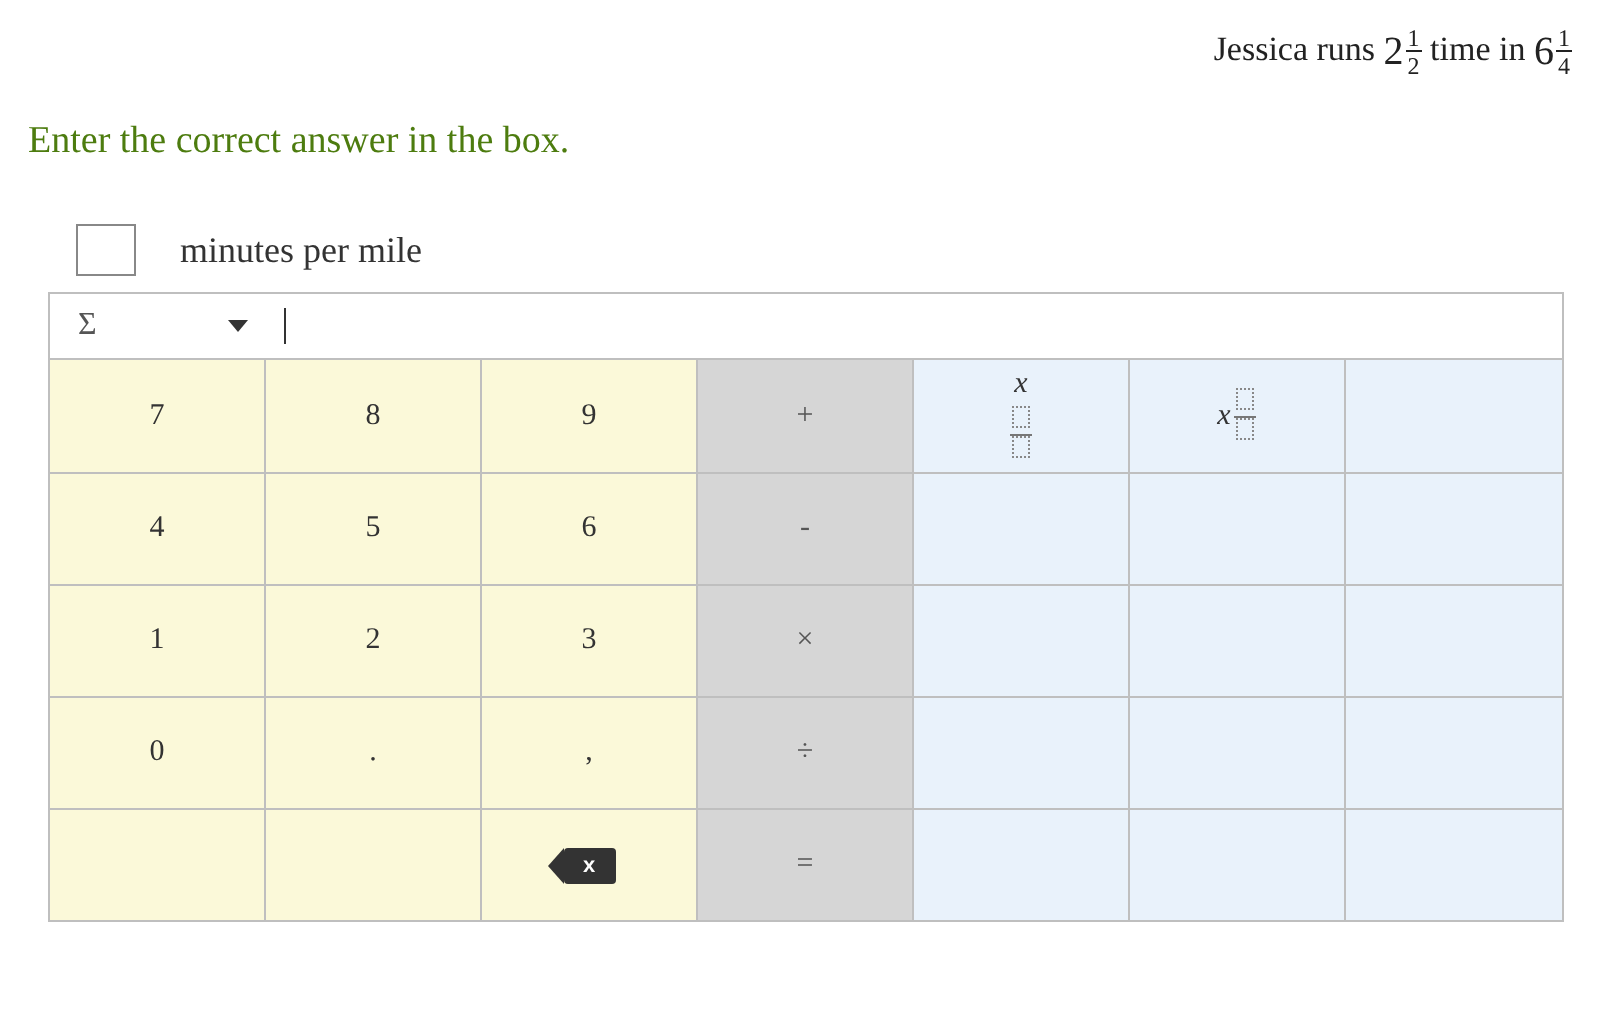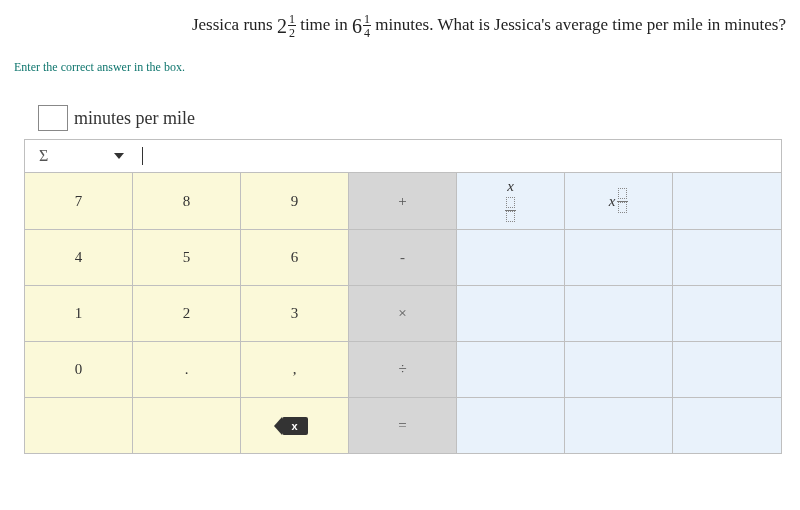--- a/index.html
+++ b/index.html
@@ -12,40 +12,40 @@
     width: 800px;
   }
   .question-line {
     font-size: 17px;
     color: #222;
     line-height: 1.6;
     margin-bottom: 18px;
     text-align: right;
   }
   .instruction {
-    font-size: 12px;
-    color: #0f766e;
+    font-size: 19px;
+    color: #4d7c0f;
     margin-bottom: 30px;
   }
   .mixed { display: inline-flex; align-items: center; vertical-align: middle; }
   .mixed .whole { font-size: 20px; margin-right: 1px; }
   .frac {
     display: inline-flex;
     flex-direction: column;
     align-items: center;
     font-size: 12px;
     line-height: 1;
     vertical-align: middle;
   }
   .frac .top { border-bottom: 1px solid #222; padding: 0 1px; }
   .frac .bot { padding-top: 1px; }
   .answer-row {
     display: flex;
     align-items: center;
-    gap: 6px;
+    gap: 22px;
     margin-left: 24px;
     margin-bottom: 8px;
   }
   .answer-box {
     width: 30px; height: 26px;
     border: 1px solid #888;
     background: #fff;
   }
   .answer-label { font-size: 18px; }
   .toolbar {
@@ -135,21 +135,20 @@
     </span>
   </span>
   <span> time in </span>
   <span class="mixed">
     <span class="whole">6</span>
     <span class="frac">
       <span class="top">1</span>
       <span class="bot">4</span>
     </span>
   </span>
-  <span> minutes. What is Jessica's average time per mile in minutes?</span>
 </div>
 
 <div class="instruction">Enter the correct answer in the box.</div>
 
 <div class="answer-row">
   <div class="answer-box"></div>
   <div class="answer-label">minutes per mile</div>
 </div>
 
 <div class="toolbar">

